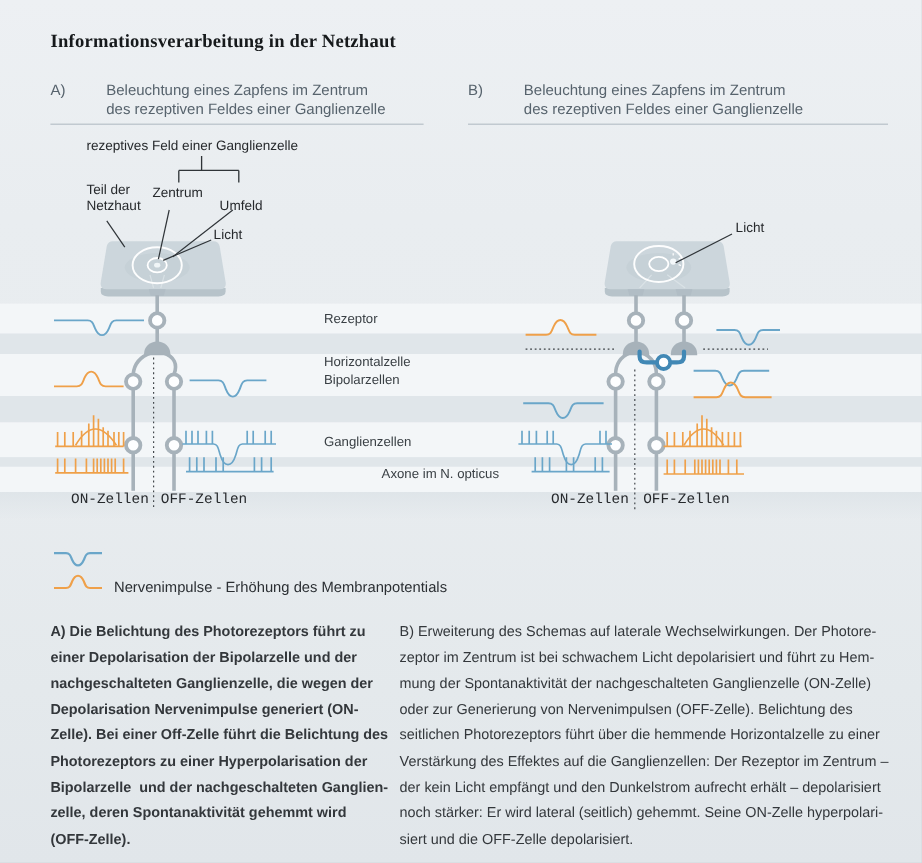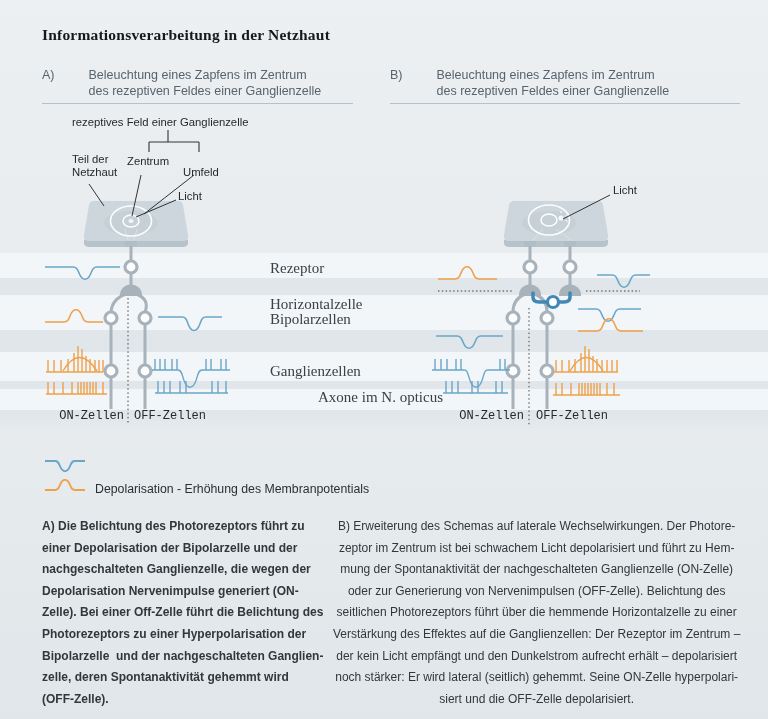--- a/index.html
+++ b/index.html
@@ -11,21 +11,21 @@
   .band.dark{background:#e0e6ea;}
   .band.fade{background:linear-gradient(180deg,#dfe5e9 0%,rgba(223,229,233,0) 100%);}
   #diagram-svg{position:absolute;left:0;top:0;z-index:2;}
   .txt{position:absolute;z-index:3;color:#26292c;}
   .title{font-family:"Liberation Serif",serif;font-weight:700;font-size:15.5px;color:#16191b;letter-spacing:.2px;}
   .hdr{display:flex;gap:6px;font-size:12.5px;line-height:16px;color:#57636d;}
   .hdr .lines{white-space:pre-line;margin-left:28px;}
   .rule{position:absolute;height:1px;background:#b7c0c7;z-index:3;}
   .small-lbl{font-size:11.3px;line-height:13px;color:#26292c;}
   .pre{white-space:pre-line;}
-  .row-lbl{font-size:15px;color:#3a4045;font-family:Liberation Serif, serif;}
+  .row-lbl{font-size:11px;color:#3a4045;}
   .onoff{font-size:12px;color:#26292c;font-family:Liberation Mono, monospace;}
   .right{text-align:right;}
   .legend-lbl{font-size:12.3px;color:#2b2f33;}
   .cap{font-size:12px;line-height:21.6px;color:#33373b;white-space:pre;}
 </style>
 </head>
 <body>
 
 <div id="stage">
 
@@ -209,32 +209,32 @@
   <div class="txt row-lbl" style="left:270px;top:296px;">Horizontalzelle</div>
   <div class="txt row-lbl" style="left:270px;top:311px;">Bipolarzellen</div>
   <div class="txt row-lbl" style="left:270px;top:363px;">Ganglienzellen</div>
   <div class="txt row-lbl" style="left:282px;top:389px;margin-left:36px;">Axone im N. opticus</div>
 
   <div class="txt onoff right" style="left:54px;top:409px;width:70px;">ON-Zellen</div>
   <div class="txt onoff" style="left:134px;top:409px;">OFF-Zellen</div>
   <div class="txt onoff right" style="left:454px;top:409px;width:70px;">ON-Zellen</div>
   <div class="txt onoff" style="left:536px;top:409px;">OFF-Zellen</div>
 
-  <div class="txt legend-lbl" style="left:95px;top:482px;">Depolarisation - Erhöhung des Membranpotentials</div>
+  <div class="txt legend-lbl" style="left:95px;top:482px;">Nervenimpulse - Erhöhung des Membranpotentials</div>
 
   <div class="txt cap" style="left:42px;top:516px;font-weight:bold;">A) Die Belichtung des Photorezeptors führt zu
 einer Depolarisation der Bipolarzelle und der
 nachgeschalteten Ganglienzelle, die wegen der
 Depolarisation Nervenimpulse generiert (ON-
 Zelle). Bei einer Off-Zelle führt die Belichtung des
 Photorezeptors zu einer Hyperpolarisation der
 Bipolarzelle  und der nachgeschalteten Ganglien-
 zelle, deren Spontanaktivität gehemmt wird
 (OFF-Zelle).</div>
-  <div class="txt cap" style="left:333px;top:516px;text-align:center;">B) Erweiterung des Schemas auf laterale Wechselwirkungen. Der Photore-
+  <div class="txt cap" style="left:333px;top:516px;">B) Erweiterung des Schemas auf laterale Wechselwirkungen. Der Photore-
 zeptor im Zentrum ist bei schwachem Licht depolarisiert und führt zu Hem-
 mung der Spontanaktivität der nachgeschalteten Ganglienzelle (ON-Zelle)
 oder zur Generierung von Nervenimpulsen (OFF-Zelle). Belichtung des
 seitlichen Photorezeptors führt über die hemmende Horizontalzelle zu einer
 Verstärkung des Effektes auf die Ganglienzellen: Der Rezeptor im Zentrum –
 der kein Licht empfängt und den Dunkelstrom aufrecht erhält – depolarisiert
 noch stärker: Er wird lateral (seitlich) gehemmt. Seine ON-Zelle hyperpolari-
 siert und die OFF-Zelle depolarisiert.</div>
 
 </div>

